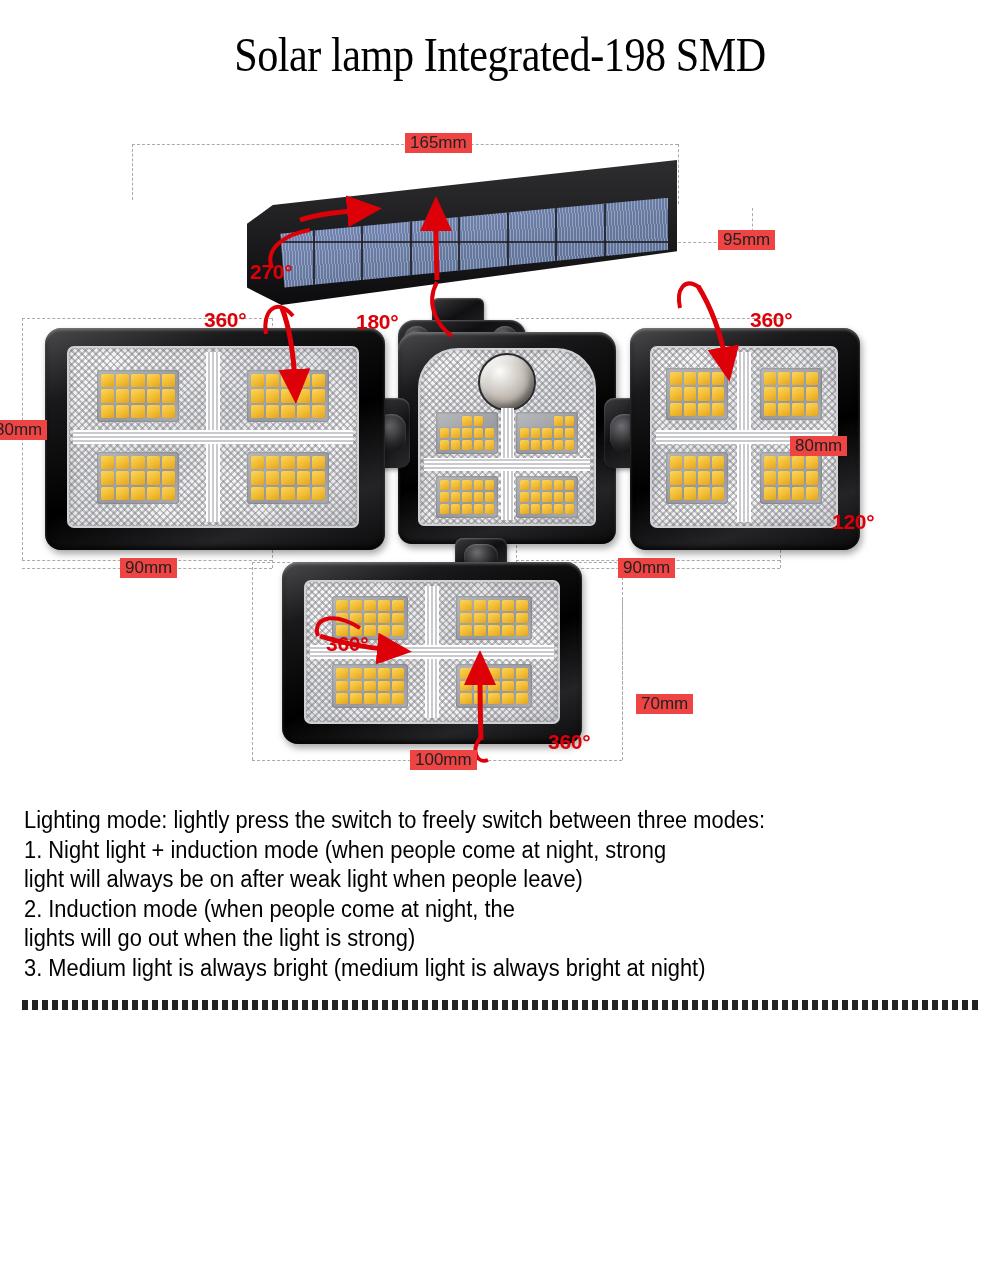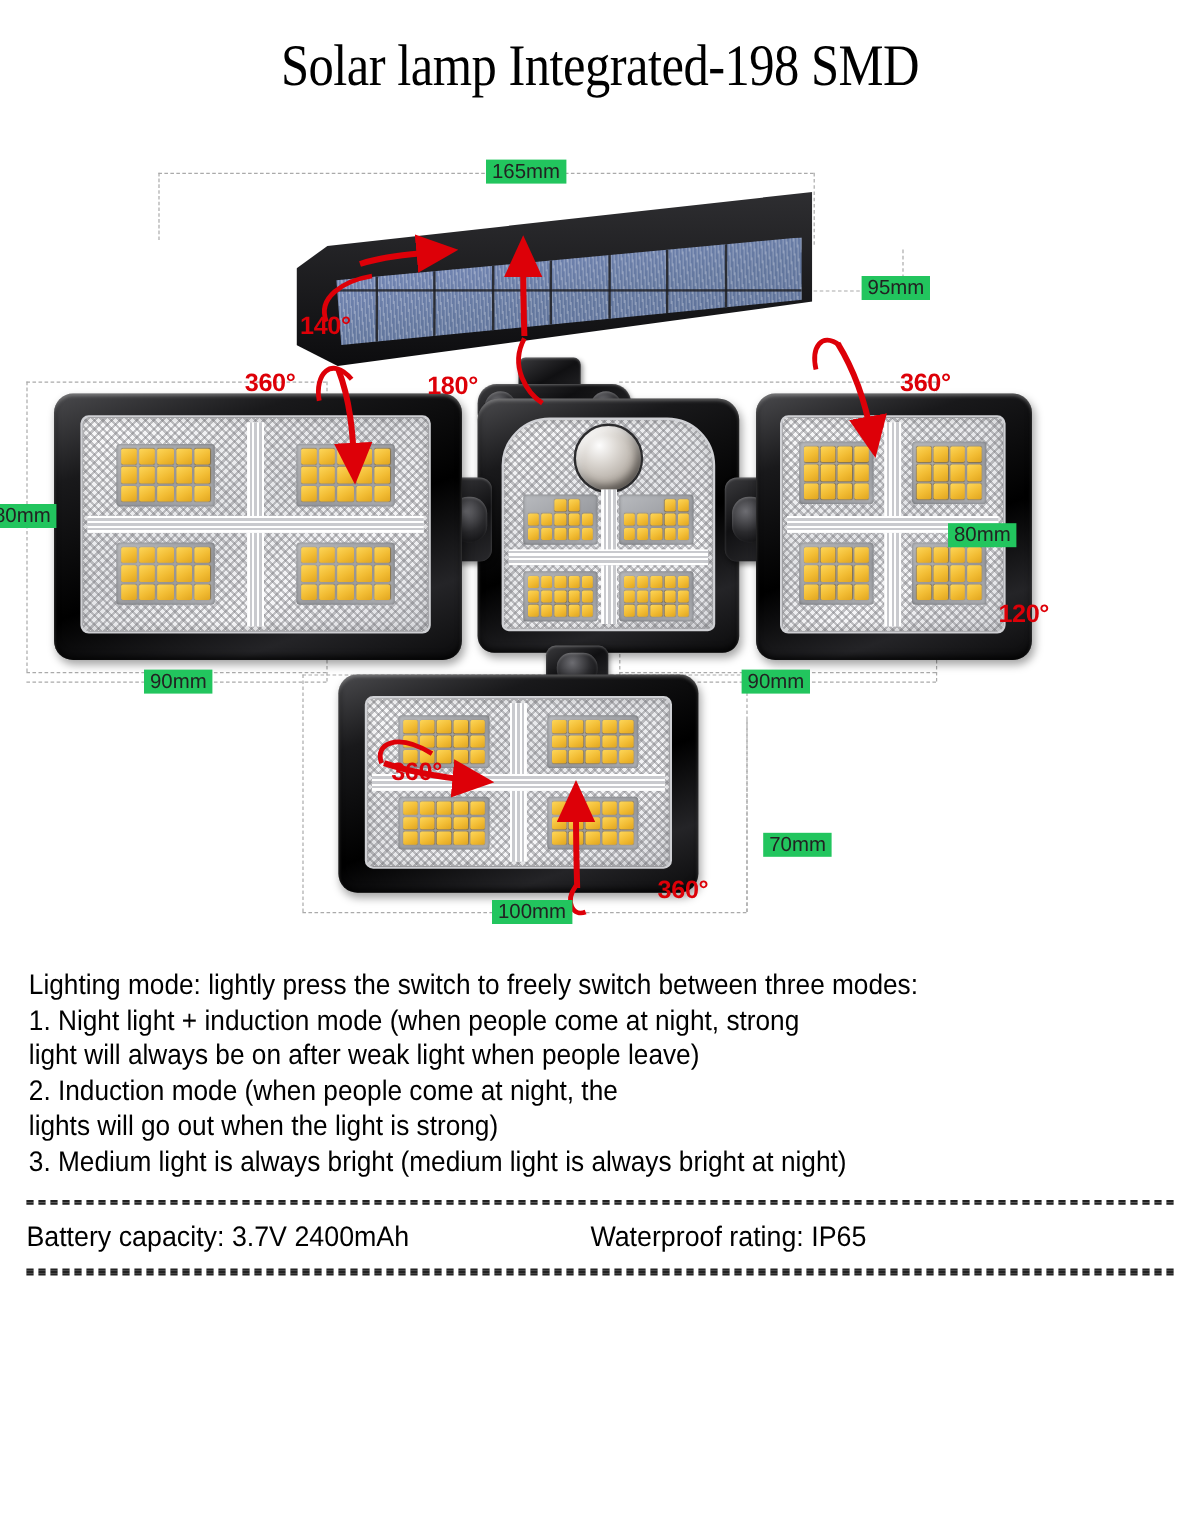--- a/index.html
+++ b/index.html
@@ -24,21 +24,21 @@
 
   
   #product { position:absolute; top:130px; left:0; width:1000px; height:660px; }
 
   .guide { position:absolute; border:0; }
   .gv { border-left:1px dashed #aaa; width:0; }
   .gh { border-top:1px dashed #aaa; height:0; }
 
   .dim {
     position:absolute; font-size:17px; color:#222;
-    background:#22c55e; padding:0 5px; white-space:nowrap;
+    background:#ef4444; padding:0 5px; white-space:nowrap;
     font-family:"Liberation Sans", sans-serif;
   }
 
   .ang {
     position:absolute; color:#dd0008; font-weight:bold;
     font-size:21px; white-space:nowrap; letter-spacing:-0.3px;
     font-family:"Liberation Sans", sans-serif;
   }
 
   svg.overlay { position:absolute; inset:0; width:100%; height:100%; pointer-events:none; }
@@ -519,43 +519,39 @@
 
     <div class="dim" style="left:405px; top:3px;">165mm</div>
     <div class="dim" style="left:718px; top:100px;">95mm</div>
     <div class="dim" style="left:-10px; top:290px;">80mm</div>
     <div class="dim" style="left:120px; top:428px;">90mm</div>
     <div class="dim" style="left:790px; top:306px;">80mm</div>
     <div class="dim" style="left:618px; top:428px;">90mm</div>
     <div class="dim" style="left:636px; top:516px;margin-top:48px;">70mm</div>
     <div class="dim" style="left:410px; top:620px;">100mm</div>
 
-    <div class="ang" style="left:250px; top:130px;">140°</div>
+    <div class="ang" style="left:250px; top:130px;">270°</div>
     <div class="ang" style="left:204px; top:178px;">360°</div>
     <div class="ang" style="left:356px; top:180px;">180°</div>
     <div class="ang" style="left:750px; top:178px;">360°</div>
-    <div class="ang" style="left:832px; top:370px;">120°</div>
+    <div class="ang" style="left:832px; top:380px;">120°</div>
     <div class="ang" style="left:326px; top:502px;">360°</div>
     <div class="ang" style="left:548px; top:600px;">360°</div>
   </div>
 
   <div id="modes">
     <div>Lighting mode: lightly press the switch to freely switch between three modes:</div>
     <div>1. Night light + induction mode (when people come at night, strong</div>
     <div>light will always be on after weak light when people leave)</div>
     <div>2. Induction mode (when people come at night, the</div>
     <div>lights will go out when the light is strong)</div>
     <div>3. Medium light is always bright (medium light is always bright at night)</div>
   </div>
 
   <div id="specs">
     <div class="sep"></div>
     <div class="sep"></div>
-    <div class="srow">
-      <div class="scell left">Battery capacity: 3.7V 2400mAh</div>
-      <div class="scell right">Waterproof rating: IP65</div>
-    </div>
     <div class="sep"></div>
     <div class="sep"></div>
     <div class="sep"></div>
   </div>
 
 </div>
 
 </body></html>

